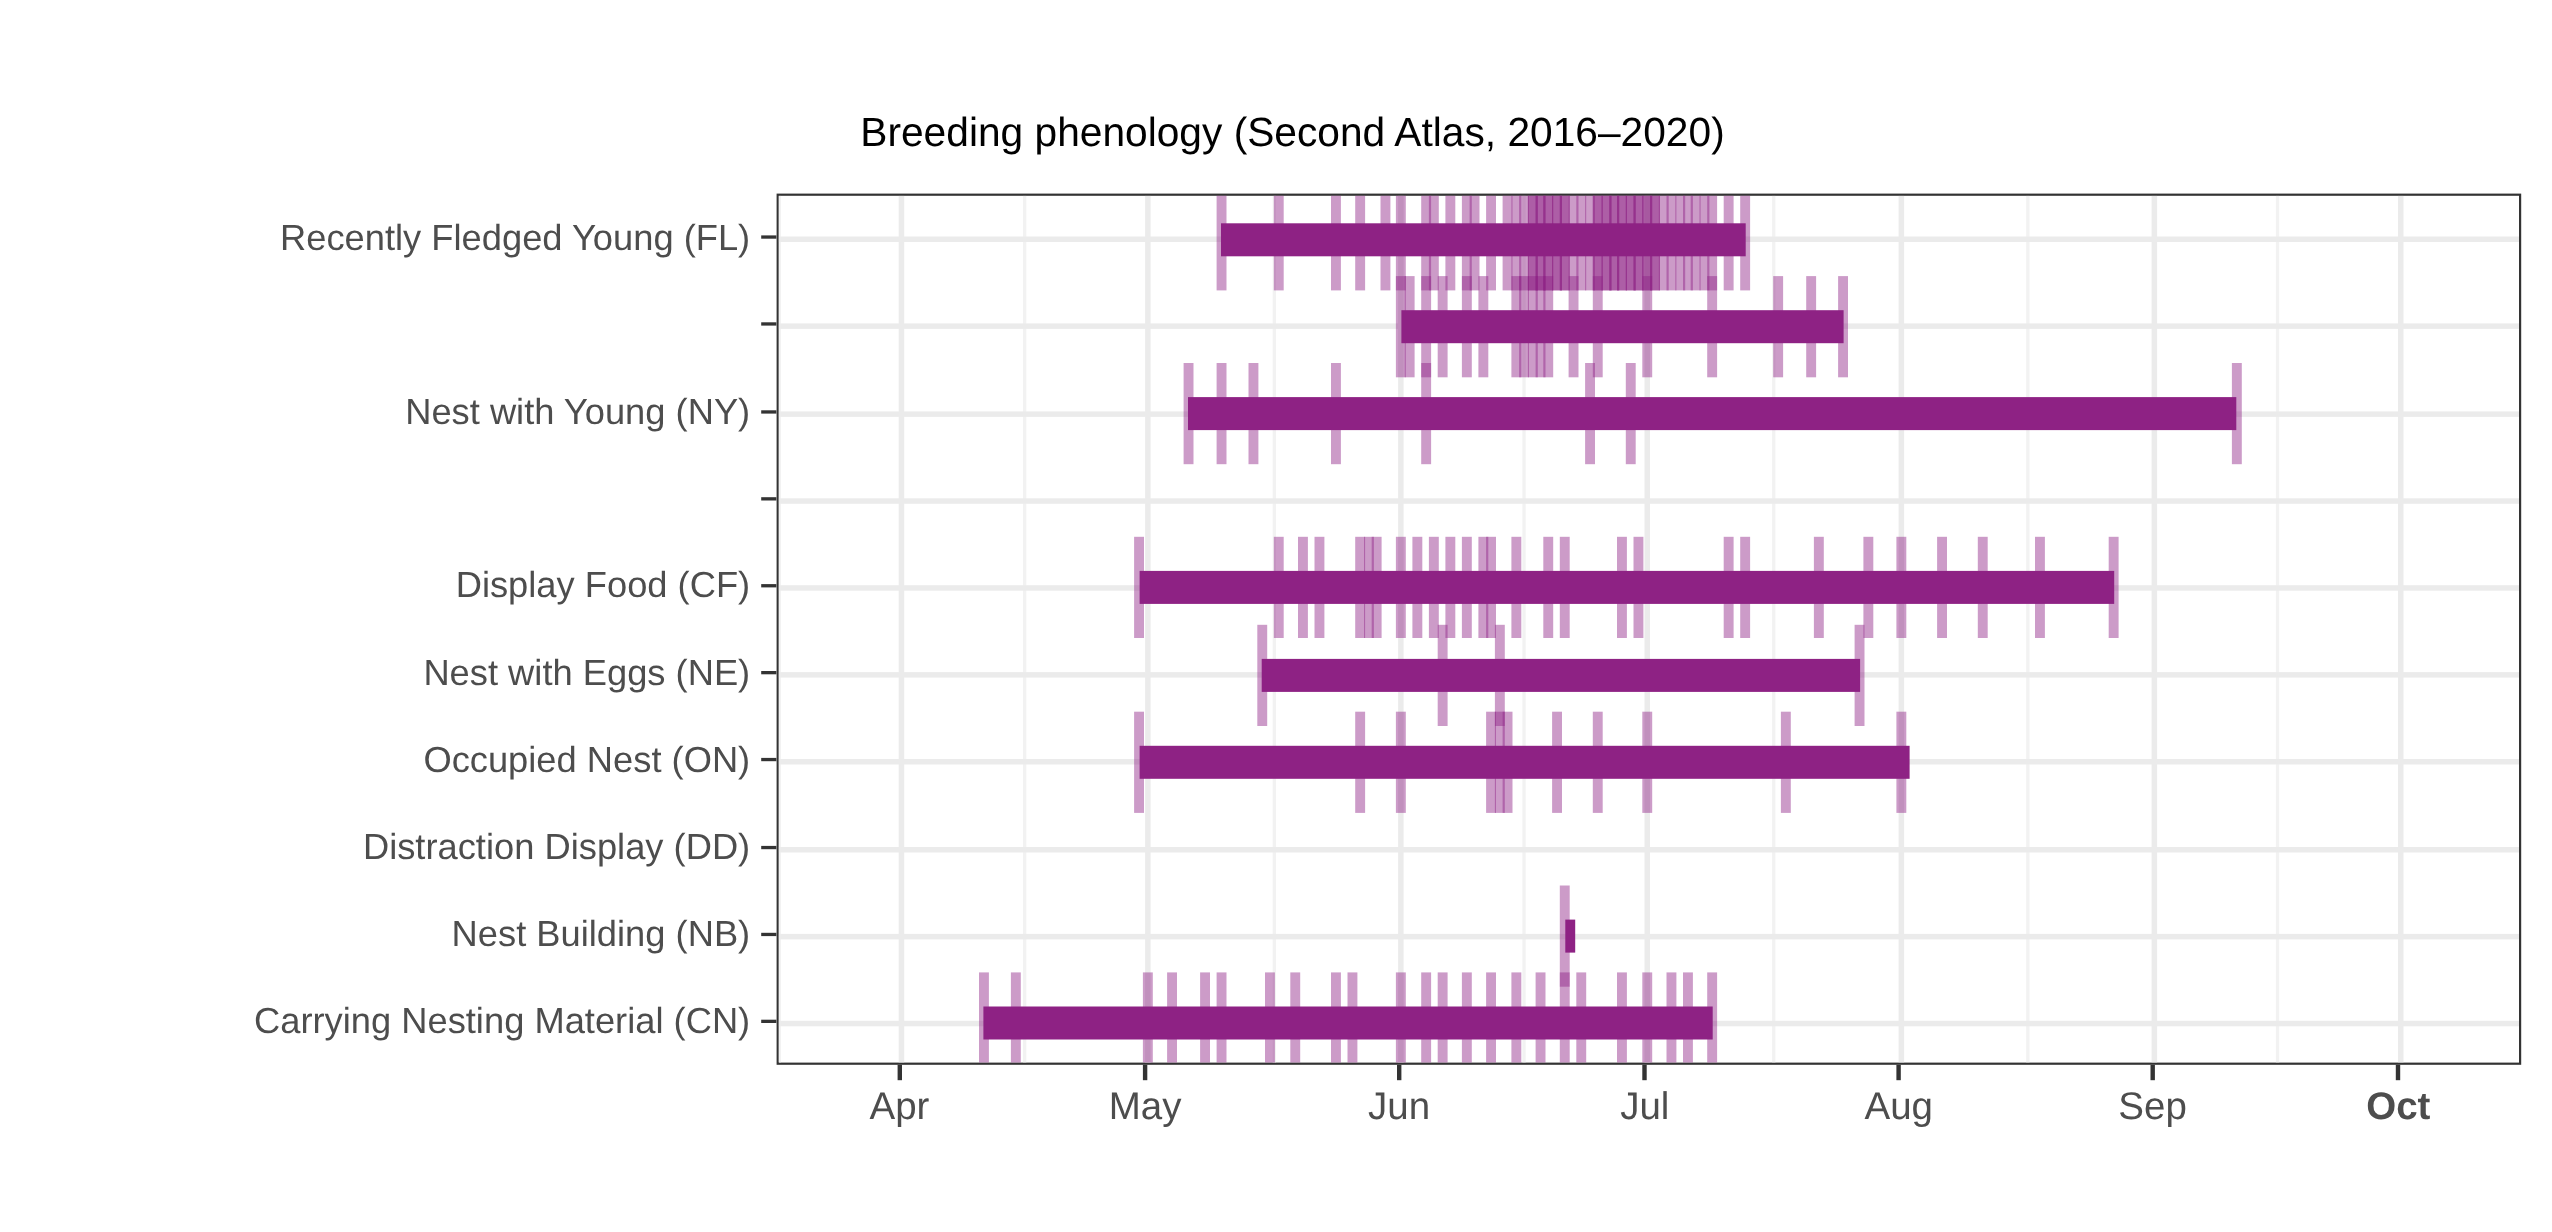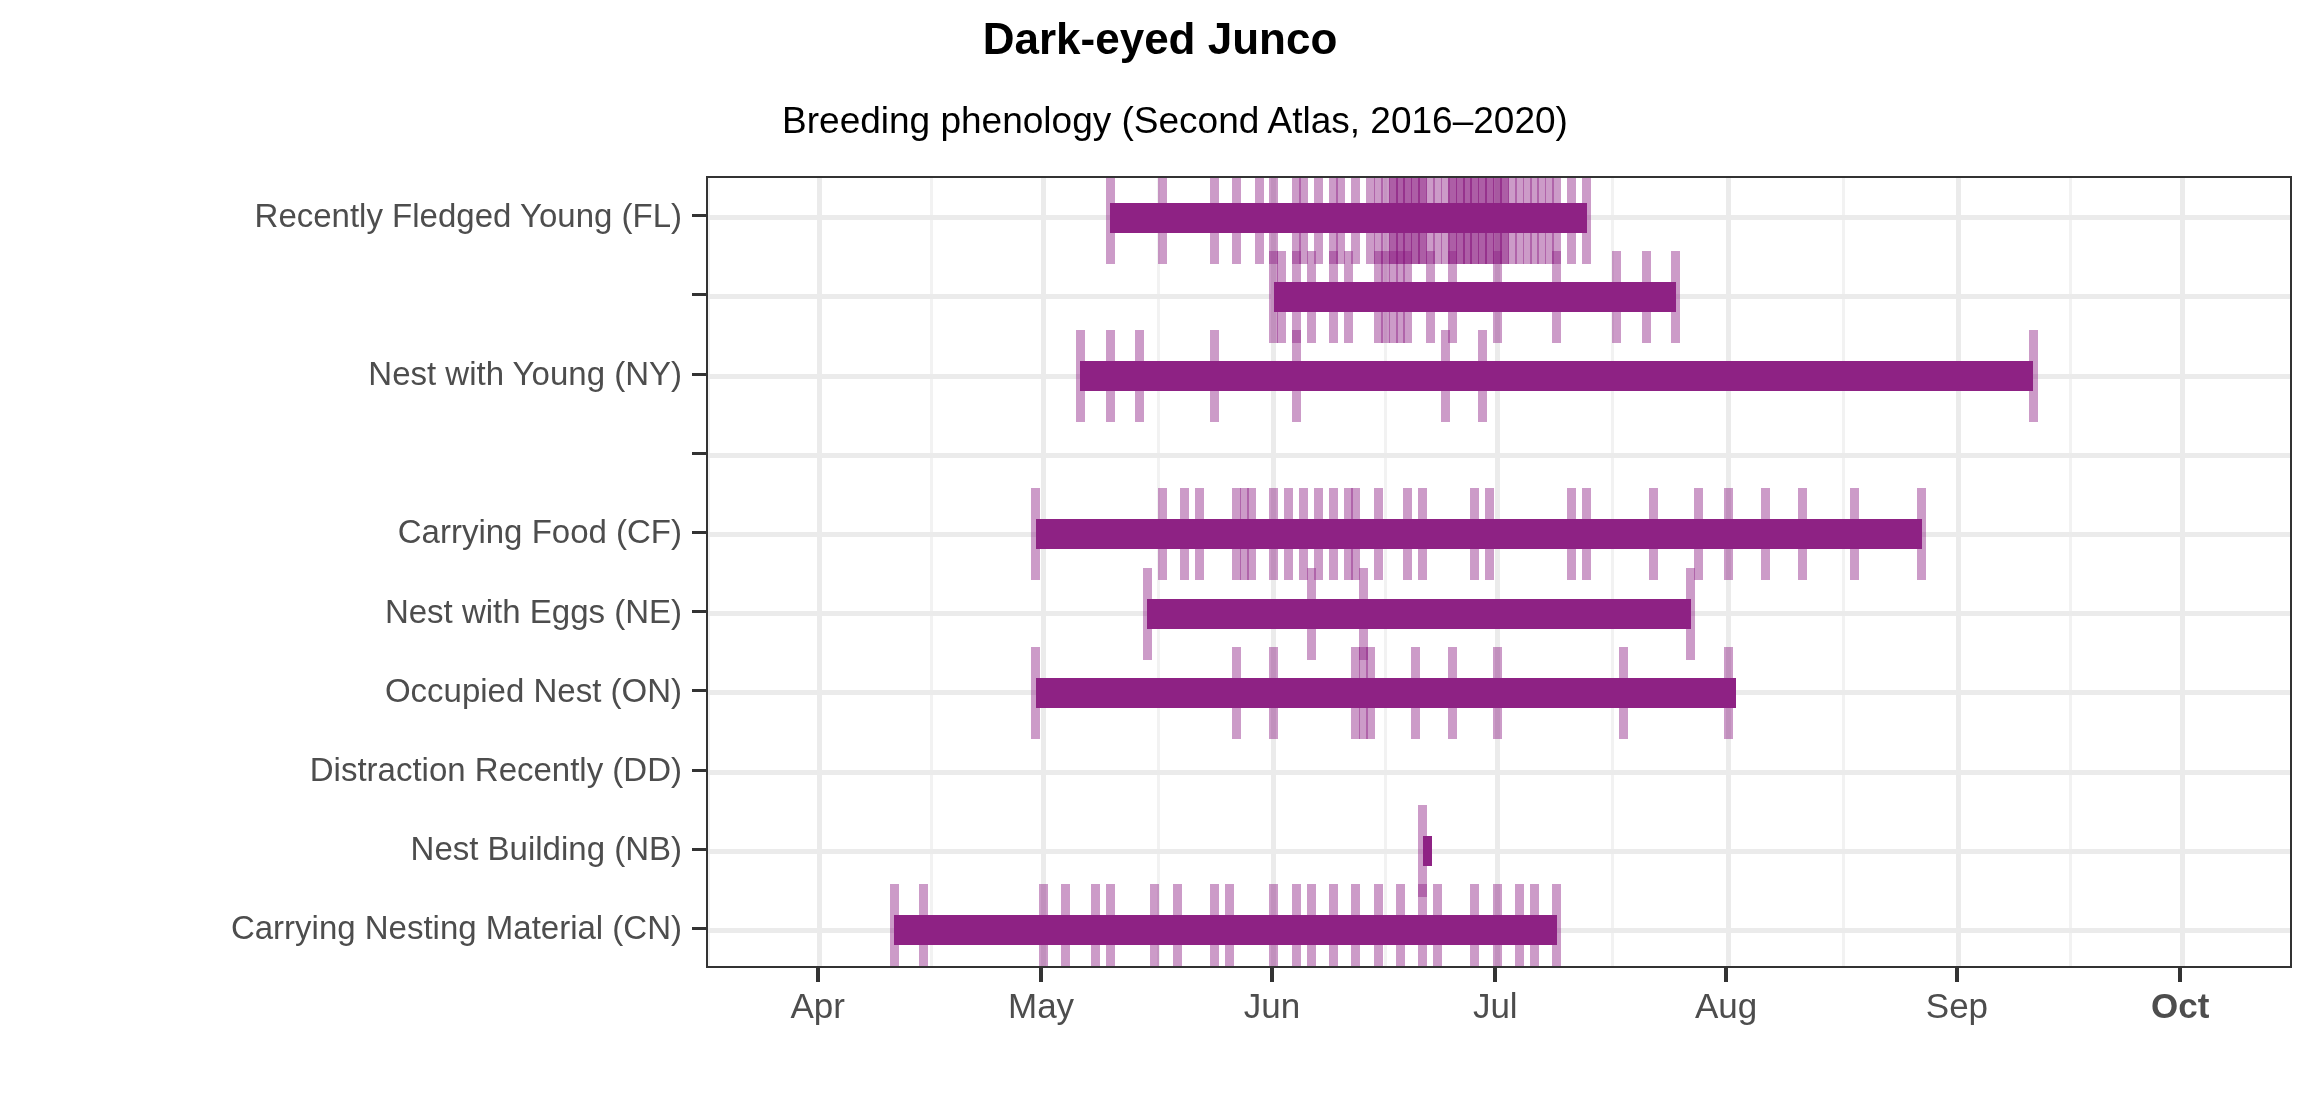--- a/index.html
+++ b/index.html
@@ -138,30 +138,29 @@
     color: #4D4D4D;
     transform: translateX(-50%);
     white-space: nowrap;
   }
 </style>
 </head>
 <body>
 
 <div id="figure">
 
-  <div id="chart-title">Dark-eyed Junco</div>
   <div id="chart-subtitle">Breeding phenology (Second Atlas, 2016–2020)</div>
 
   <div id="y-axis-labels">
       <div class="y-lab" style="top: 39.6px;">Recently Fledged Young (FL)</div>
       <div class="y-lab" style="top: 198px;">Nest with Young (NY)</div>
-      <div class="y-lab" style="top: 356.4px;">Carrying Food (CF)</div>
+      <div class="y-lab" style="top: 356.4px;">Display Food (CF)</div>
       <div class="y-lab" style="top: 435.6px; padding-left: 48px;">Nest with Eggs (NE)</div>
       <div class="y-lab" style="top: 514.8px;">Occupied Nest (ON)</div>
-      <div class="y-lab" style="top: 594px;">Distraction Recently (DD)</div>
+      <div class="y-lab" style="top: 594px;">Distraction Display (DD)</div>
       <div class="y-lab" style="top: 673.2px;">Nest Building (NB)</div>
       <div class="y-lab" style="top: 752.4px; padding-left: 28px;">Carrying Nesting Material (CN)</div>
     </div>
   <div id="y-axis-tickmarks">
       <div class="y-tick-mark" style="top: 214.1px;"></div>
       <div class="y-tick-mark" style="top: 293.3px;"></div>
       <div class="y-tick-mark" style="top: 372.5px;"></div>
       <div class="y-tick-mark" style="top: 451.7px;"></div>
       <div class="y-tick-mark" style="top: 530.9px;"></div>
       <div class="y-tick-mark" style="top: 610.1px;"></div>

